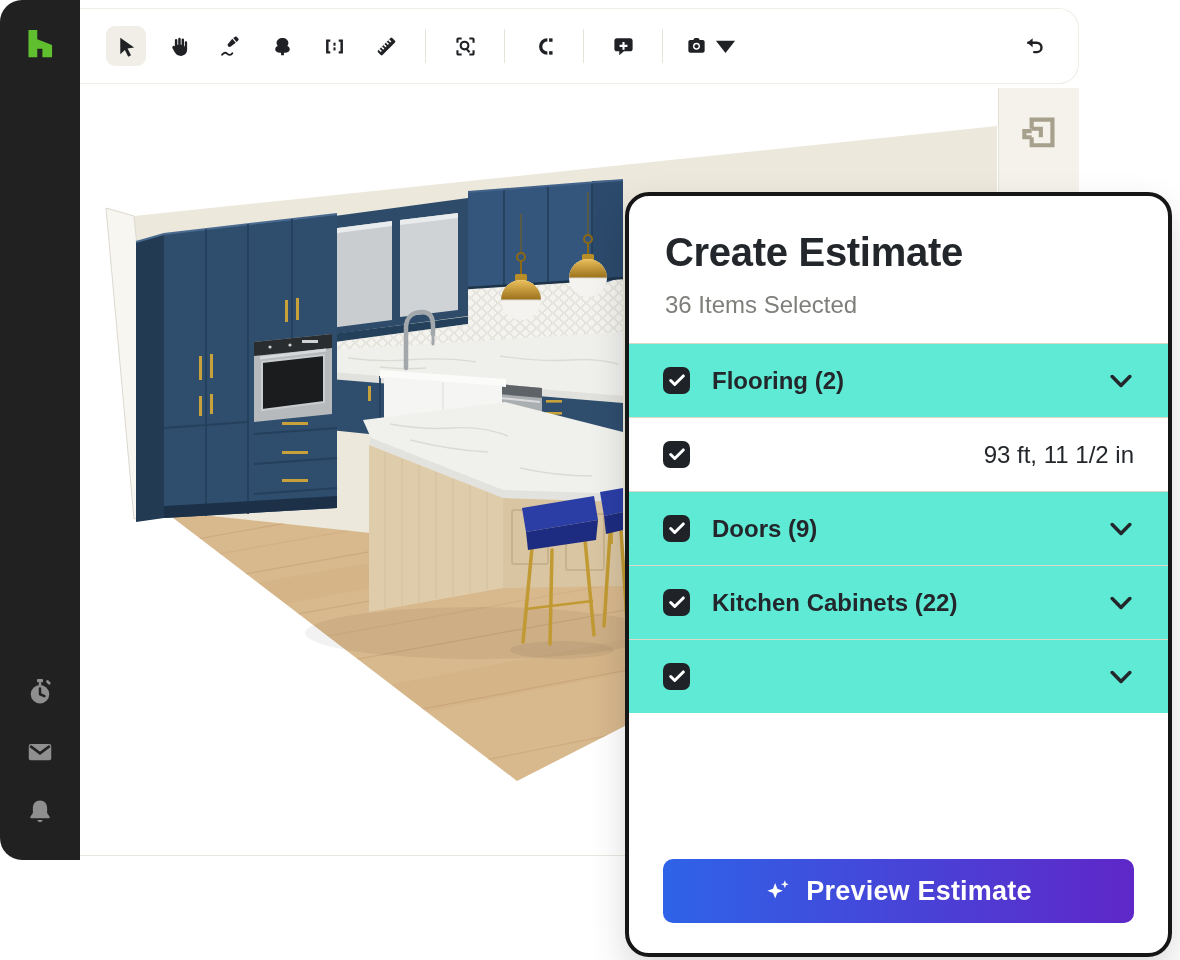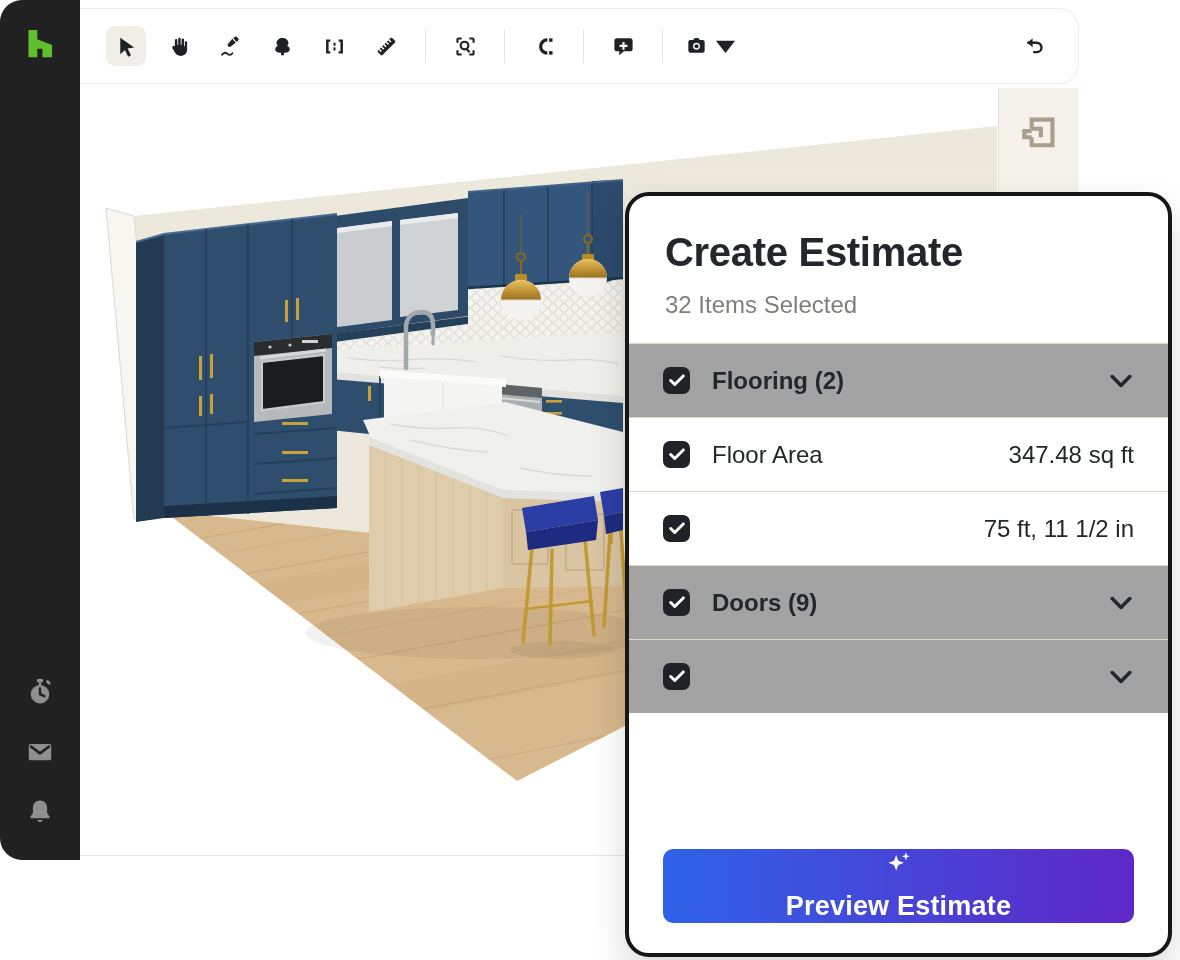--- a/index.html
+++ b/index.html
@@ -58,35 +58,35 @@
     position:absolute; left:625px; top:192px; width:547px; height:765px;
     background:#fff; border:4px solid #161616; border-radius:24px;
     box-shadow:0 16px 36px rgba(0,0,0,.15);
     display:flex; flex-direction:column; overflow:hidden; z-index:10;
   }
   .ep-header { padding:34px 36px 24px; }
   .ep-title { margin:0; font-size:40px; font-weight:700; color:#23272B; letter-spacing:-.3px; }
   .ep-subtitle { margin-top:16px; font-size:24px; color:#7E7E7A; }
   .ep-rows { }
   .row { display:flex; align-items:center; height:74px; padding:0 34px; border-top:1px solid #DDD9C9; background:#fff; }
-  .row.category { background:#a3a3a3; }
+  .row.category { background:#5eead4; }
   .row .label { font-size:24px; color:#23272B; margin-left:22px; white-space:nowrap; }
   .row.category .label { font-weight:700; }
   .checkbox {
     width:27px; height:27px; border-radius:7px; background:#1F2328; border:none;
     display:flex; align-items:center; justify-content:center; padding:0; cursor:pointer; flex:none;
   }
   .value { margin-left:auto; font-size:24px; color:#23272B; white-space:nowrap; }
   .chev-btn { margin-left:auto; background:none; border:none; padding:0 2px; cursor:pointer; display:flex; }
   .ep-footer { margin-top:auto; padding:24px 34px 30px; }
   .preview-btn {
-    width:100%; height:74px; border:none; border-radius:10px; cursor:pointer;
+    width:100%; height:64px; border:none; border-radius:10px; cursor:pointer;
     background:linear-gradient(90deg,#2E63E8 0%,#5F27C8 100%);
     color:#fff; font-size:27px; font-weight:700; font-family:inherit;
-    display:flex; align-items:center; justify-content:center; gap:15px; letter-spacing:.2px;flex-direction:column;
+    display:flex; align-items:center; justify-content:center; gap:15px; letter-spacing:.2px;
   }
 </style>
 </head>
 <body>
 
 <aside class="sidebar">
   <div class="logo">
     <svg viewBox="0 0 40 40" width="42" height="42">
       <path fill="#5FBF2E" d="M9 7.5h8.4v8.9L31.5 22v11.5h-9.2v-8h-4.9v8H9z"></path>
     </svg>
@@ -422,21 +422,21 @@
         <path d="M12 21.5 h-6 v-5 h6"></path>
         <path d="M12 14.5 h7.5 v7"></path>
       </g>
     </svg>
   </button>
 </div>
 
 <section class="estimate-panel">
   <header class="ep-header">
     <h1 class="ep-title">Create Estimate</h1>
-    <div class="ep-subtitle">32 Items Selected</div>
+    <div class="ep-subtitle">36 Items Selected</div>
   </header>
   <div class="ep-rows" id="rows">
       <div class="row category">
         <button class="checkbox" aria-checked="true">
           <span style="display:flex">
             <svg viewBox="0 0 14 11" width="16" height="13">
               <path d="M1.5 5.5L5 9l7.5-7.5" stroke="#fff" stroke-width="2.6" fill="none" stroke-linecap="round" stroke-linejoin="round"></path>
             </svg>
           </span>
         </button>
@@ -448,32 +448,21 @@
         </button>
       </div>
       <div class="row item">
         <button class="checkbox" aria-checked="true">
           <span style="display:flex">
             <svg viewBox="0 0 14 11" width="16" height="13">
               <path d="M1.5 5.5L5 9l7.5-7.5" stroke="#fff" stroke-width="2.6" fill="none" stroke-linecap="round" stroke-linejoin="round"></path>
             </svg>
           </span>
         </button>
-        <span class="label">Floor Area</span>
-        <span class="value">347.48 sq ft</span>
-      </div>
-      <div class="row item">
-        <button class="checkbox" aria-checked="true">
-          <span style="display:flex">
-            <svg viewBox="0 0 14 11" width="16" height="13">
-              <path d="M1.5 5.5L5 9l7.5-7.5" stroke="#fff" stroke-width="2.6" fill="none" stroke-linecap="round" stroke-linejoin="round"></path>
-            </svg>
-          </span>
-        </button>
-        <span class="value">75 ft, 11 1/2 in</span>
+        <span class="value">93 ft, 11 1/2 in</span>
       </div>
       <div class="row category">
         <button class="checkbox" aria-checked="true">
           <span style="display:flex">
             <svg viewBox="0 0 14 11" width="16" height="13">
               <path d="M1.5 5.5L5 9l7.5-7.5" stroke="#fff" stroke-width="2.6" fill="none" stroke-linecap="round" stroke-linejoin="round"></path>
             </svg>
           </span>
         </button>
         <span class="label">Doors (9)</span>
@@ -484,20 +473,35 @@
         </button>
       </div>
       <div class="row category">
         <button class="checkbox" aria-checked="true">
           <span style="display:flex">
             <svg viewBox="0 0 14 11" width="16" height="13">
               <path d="M1.5 5.5L5 9l7.5-7.5" stroke="#fff" stroke-width="2.6" fill="none" stroke-linecap="round" stroke-linejoin="round"></path>
             </svg>
           </span>
         </button>
+        <span class="label">Kitchen Cabinets (22)</span>
+        <button class="chev-btn">
+          <svg viewBox="0 0 20 12" width="22" height="14">
+            <path d="M2 2l8 8 8-8" fill="none" stroke="#23272B" stroke-width="3.2" stroke-linecap="round" stroke-linejoin="round"></path>
+          </svg>
+        </button>
+      </div>
+      <div class="row category">
+        <button class="checkbox" aria-checked="true">
+          <span style="display:flex">
+            <svg viewBox="0 0 14 11" width="16" height="13">
+              <path d="M1.5 5.5L5 9l7.5-7.5" stroke="#fff" stroke-width="2.6" fill="none" stroke-linecap="round" stroke-linejoin="round"></path>
+            </svg>
+          </span>
+        </button>
         <button class="chev-btn">
           <svg viewBox="0 0 20 12" width="22" height="14">
             <path d="M2 2l8 8 8-8" fill="none" stroke="#23272B" stroke-width="3.2" stroke-linecap="round" stroke-linejoin="round"></path>
           </svg>
         </button>
       </div>
     </div>
   <footer class="ep-footer">
     <button class="preview-btn">
       <span style="display:flex">

